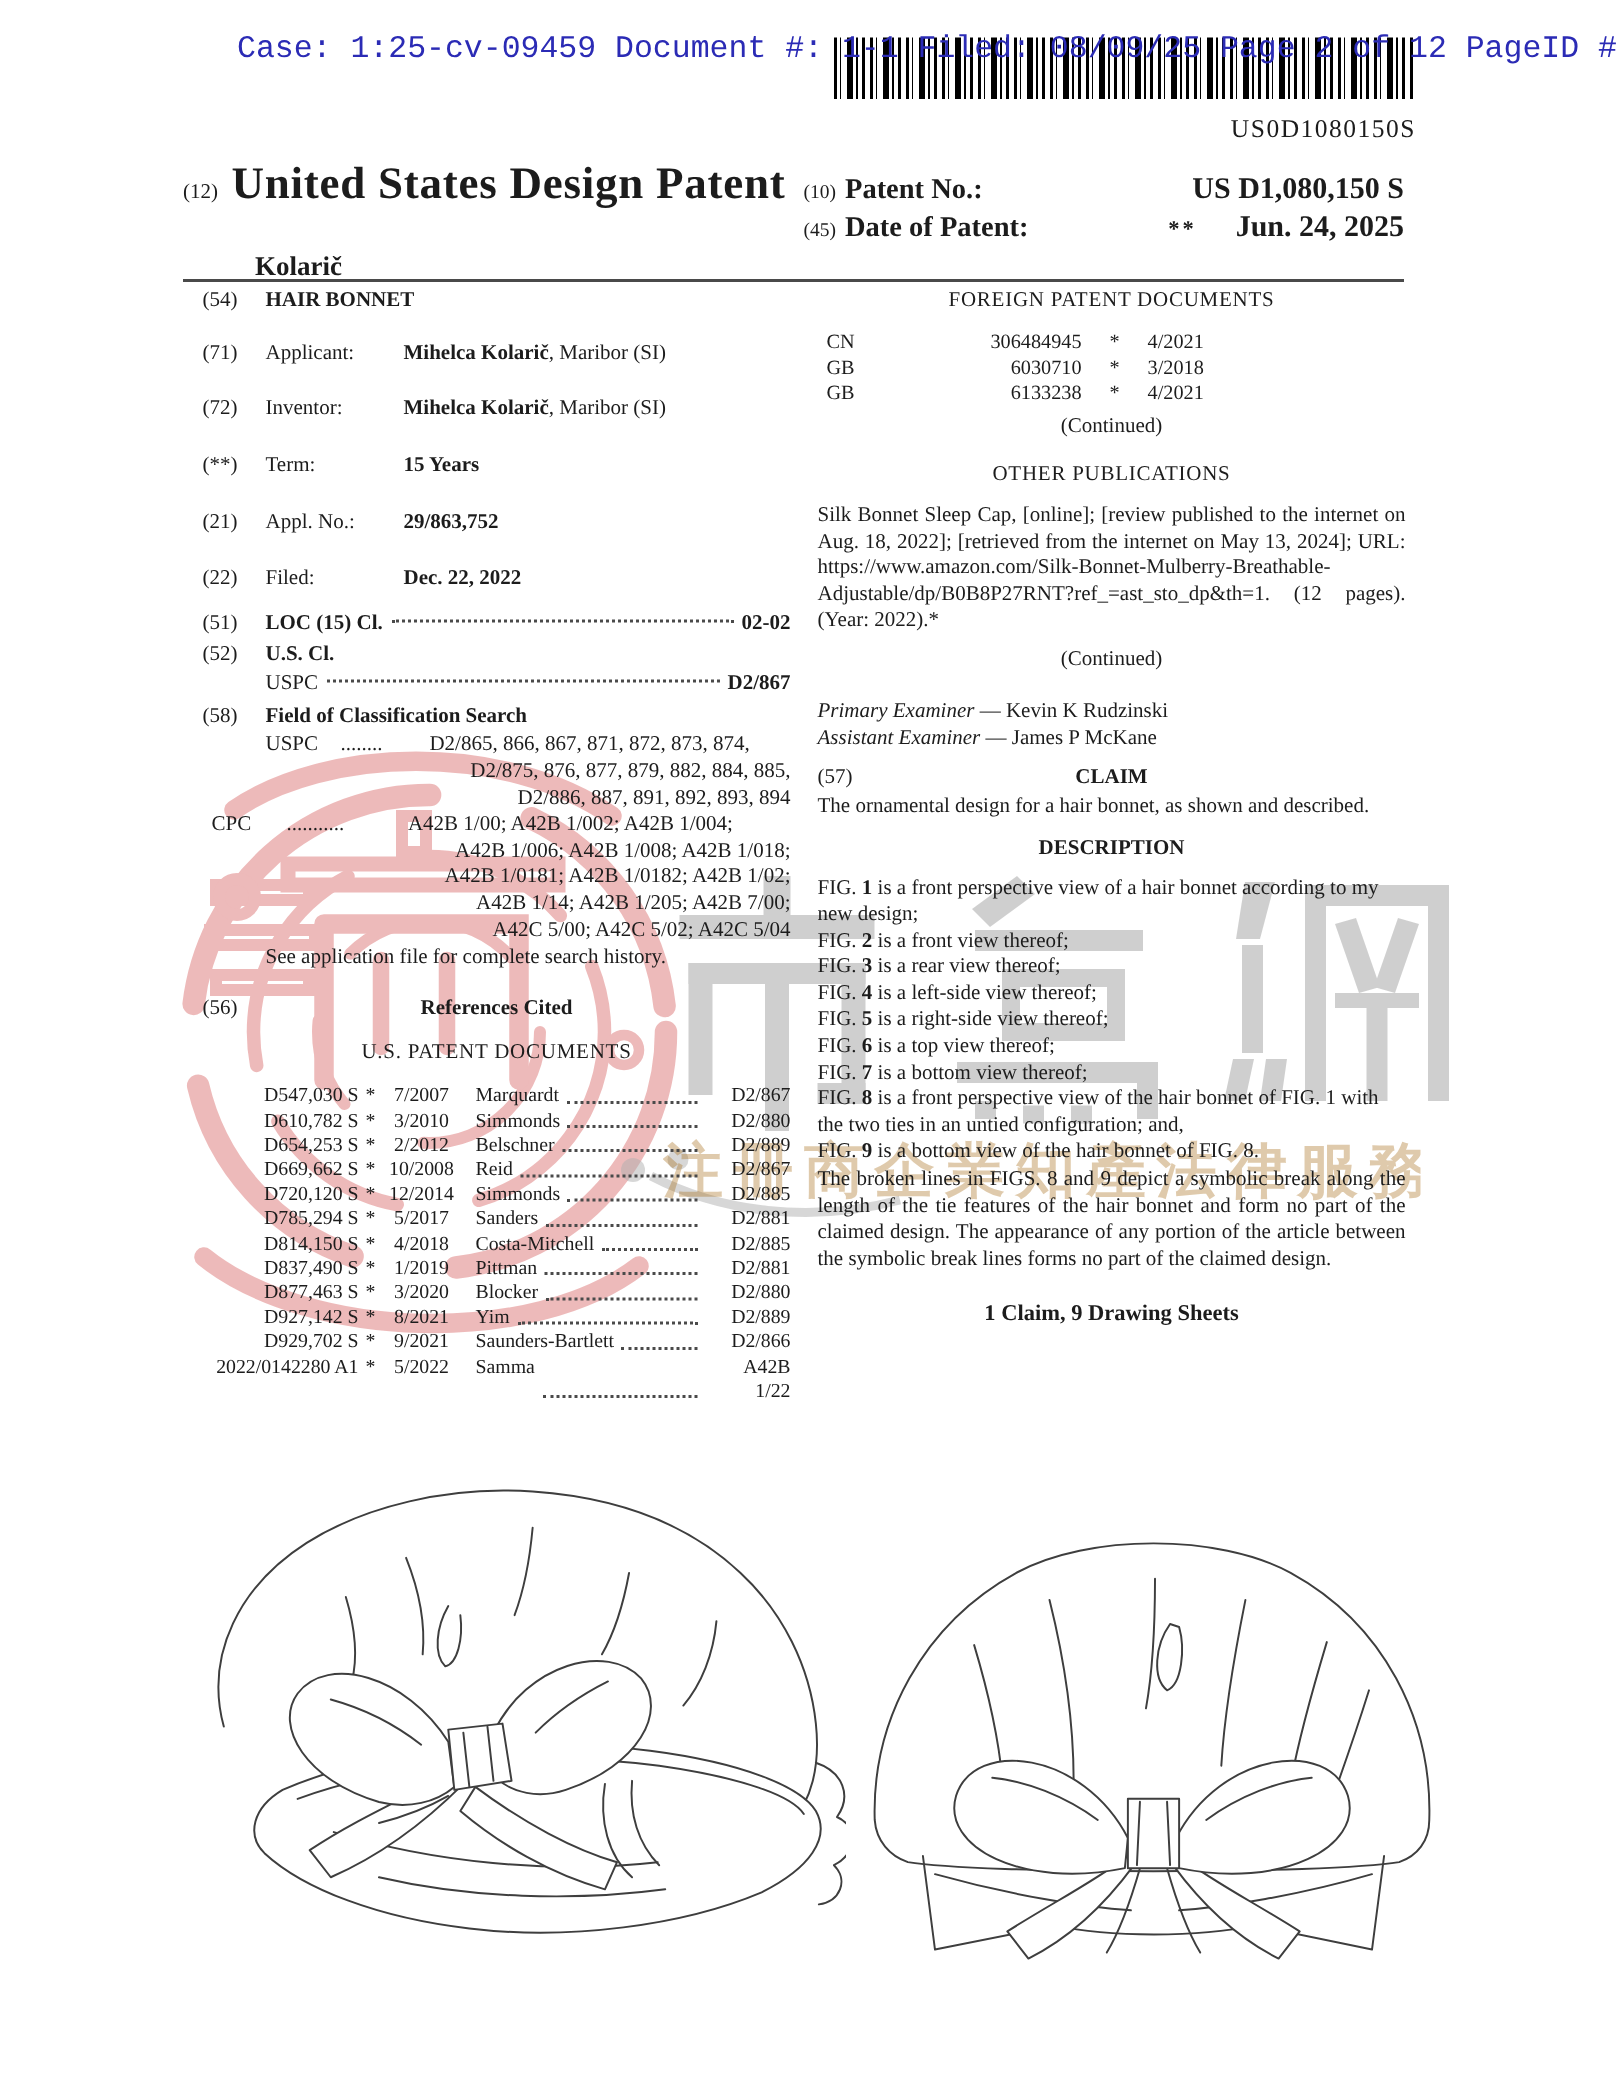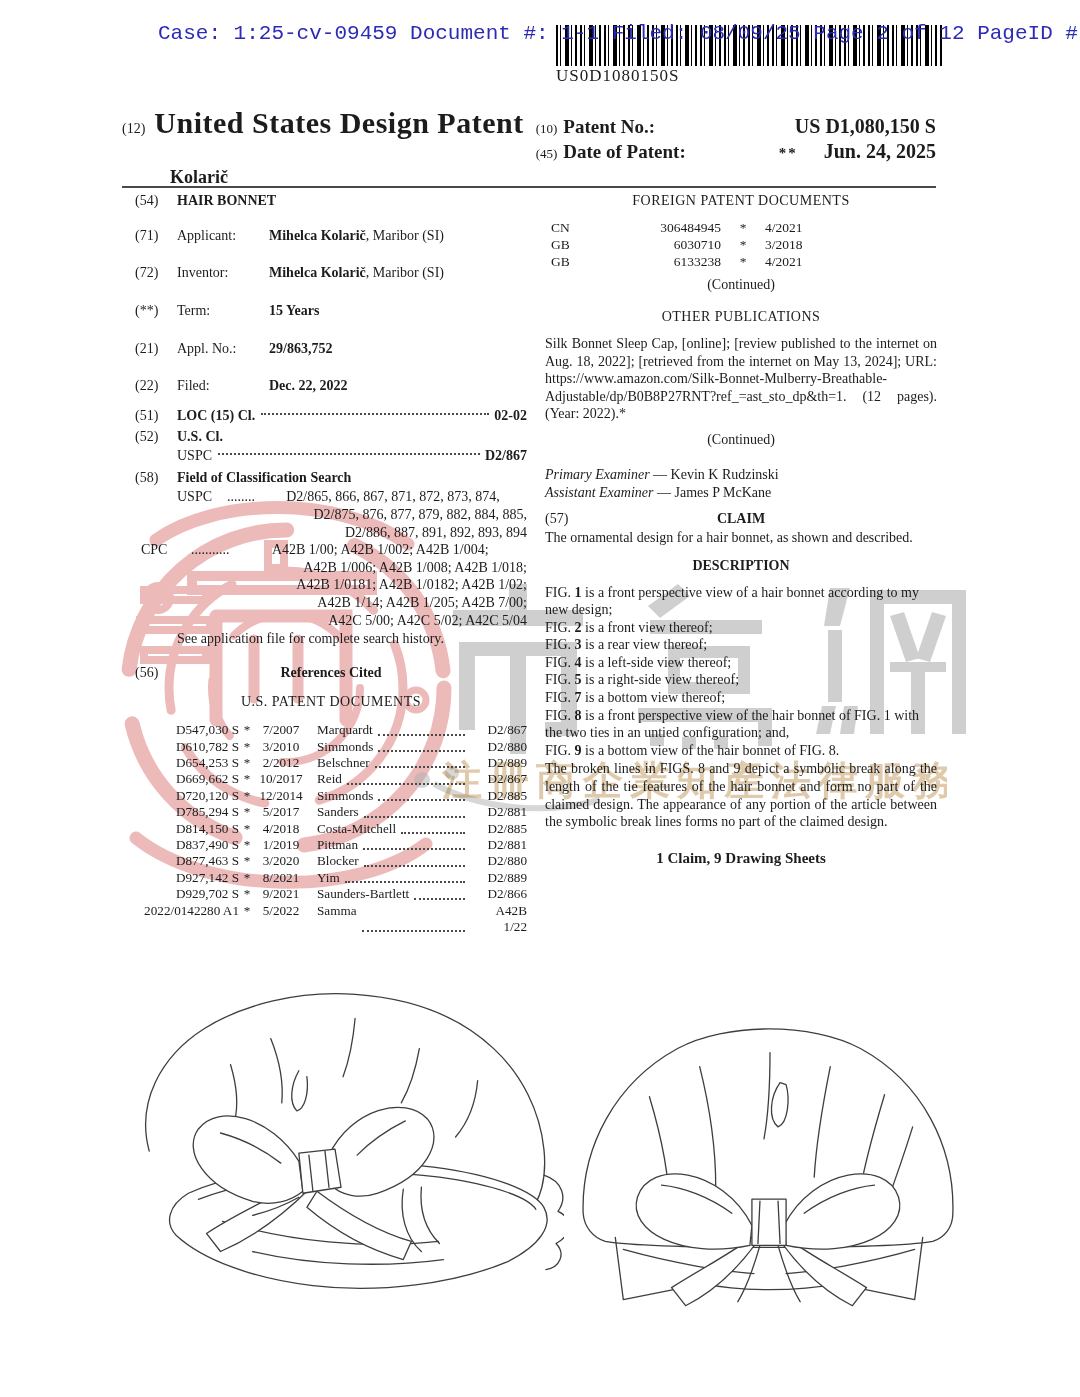--- a/index.html
+++ b/index.html
@@ -13,21 +13,21 @@
   .wm-small{position:absolute;left:442px;top:753px;width:505px;z-index:3;pointer-events:none;
             font-family:"DejaVu Sans",sans-serif;font-size:40px;font-weight:bold;color:#a16207;
             opacity:.33;letter-spacing:7px;white-space:nowrap;overflow:hidden;}
 
   
   .case-line{position:absolute;left:158px;top:22px;z-index:6;
              font-family:Liberation Mono, monospace;font-size:21px;color:#2b2bb5;white-space:nowrap;}
   .barcode{position:absolute;left:556px;top:25px;width:388px;height:41px;z-index:4;
            background:repeating-linear-gradient(90deg,#000 0 2px,#fff 2px 4px,#000 4px 5px,#fff 5px 9px,
                       #000 9px 13px,#fff 13px 15px,#000 15px 16px,#fff 16px 19px,#000 19px 21px,#fff 21px 24px);}
-  .barcode-label{position:absolute;left:556px;top:66px;width:388px;z-index:4;text-align:left;
+  .barcode-label{position:absolute;left:556px;top:76px;width:388px;z-index:4;text-align:right;
                  font-size:17px;letter-spacing:1px;}
 
   
   .masthead{position:absolute;left:122px;top:106px;width:814px;z-index:4;}
   .mh-row1{display:flex;align-items:baseline;}
   .mh-kind{font-size:14px;flex:none;margin-right:9px;}
   .mh-title{font-size:30px;font-weight:bold;letter-spacing:.5px;flex:none;}
   .mh-right{flex:1;display:flex;flex-direction:column;margin-left:12px;}
   .mh-r-row{display:flex;align-items:baseline;margin-bottom:2px;}
   .mh-pnum{font-size:13px;flex:none;margin-right:6px;}
@@ -305,21 +305,21 @@
           <span class="c-no">D654,253 S</span>
           <span class="c-star">*</span>
           <span class="c-date">2/2012</span>
           <span class="c-name">Belschner</span>
           <span class="c-leader"></span>
           <span class="c-cls">D2/889</span>
         </div>
       <div class="usrow">
           <span class="c-no">D669,662 S</span>
           <span class="c-star">*</span>
-          <span class="c-date">10/2017</span>
+          <span class="c-date">10/2008</span>
           <span class="c-name">Reid</span>
           <span class="c-leader"></span>
           <span class="c-cls">D2/867</span>
         </div>
       <div class="usrow">
           <span class="c-no">D720,120 S</span>
           <span class="c-star">*</span>
           <span class="c-date">12/2014</span>
           <span class="c-name">Simmonds</span>
           <span class="c-leader"></span>
@@ -424,20 +424,21 @@
     <div class="para">The ornamental design for a hair bonnet, as shown and described.</div>
 
     <div class="desc-title">DESCRIPTION</div>
 
     <div>
       <div class="figline"><span>FIG. </span><span class="fig-num">1</span><span> is a front perspective view of a hair bonnet according to my new design;</span></div>
       <div class="figline"><span>FIG. </span><span class="fig-num">2</span><span> is a front view thereof;</span></div>
       <div class="figline"><span>FIG. </span><span class="fig-num">3</span><span> is a rear view thereof;</span></div>
       <div class="figline"><span>FIG. </span><span class="fig-num">4</span><span> is a left-side view thereof;</span></div>
       <div class="figline"><span>FIG. </span><span class="fig-num">5</span><span> is a right-side view thereof;</span></div>
+      <div class="figline"><span>FIG. </span><span class="fig-num">6</span><span> is a top view thereof;</span></div>
       <div class="figline"><span>FIG. </span><span class="fig-num">7</span><span> is a bottom view thereof;</span></div>
       <div class="figline"><span>FIG. </span><span class="fig-num">8</span><span> is a front perspective view of the hair bonnet of FIG. 1 with the two ties in an untied configuration; and,</span></div>
       <div class="figline"><span>FIG. </span><span class="fig-num">9</span><span> is a bottom view of the hair bonnet of FIG. 8.</span></div>
     </div>
 
     <div class="para" style="margin-top:1px;">The broken lines in FIGS. 8 and 9 depict a symbolic break along the length of the tie features of the hair bonnet and form no part of the claimed design. The appearance of any portion of the article between the symbolic break lines forms no part of the claimed design.</div>
     <div class="sheets">1 Claim, 9 Drawing Sheets</div>
   </div>
 
   <svg class="fig-left" width="462" height="362" viewBox="0 0 460 360">

